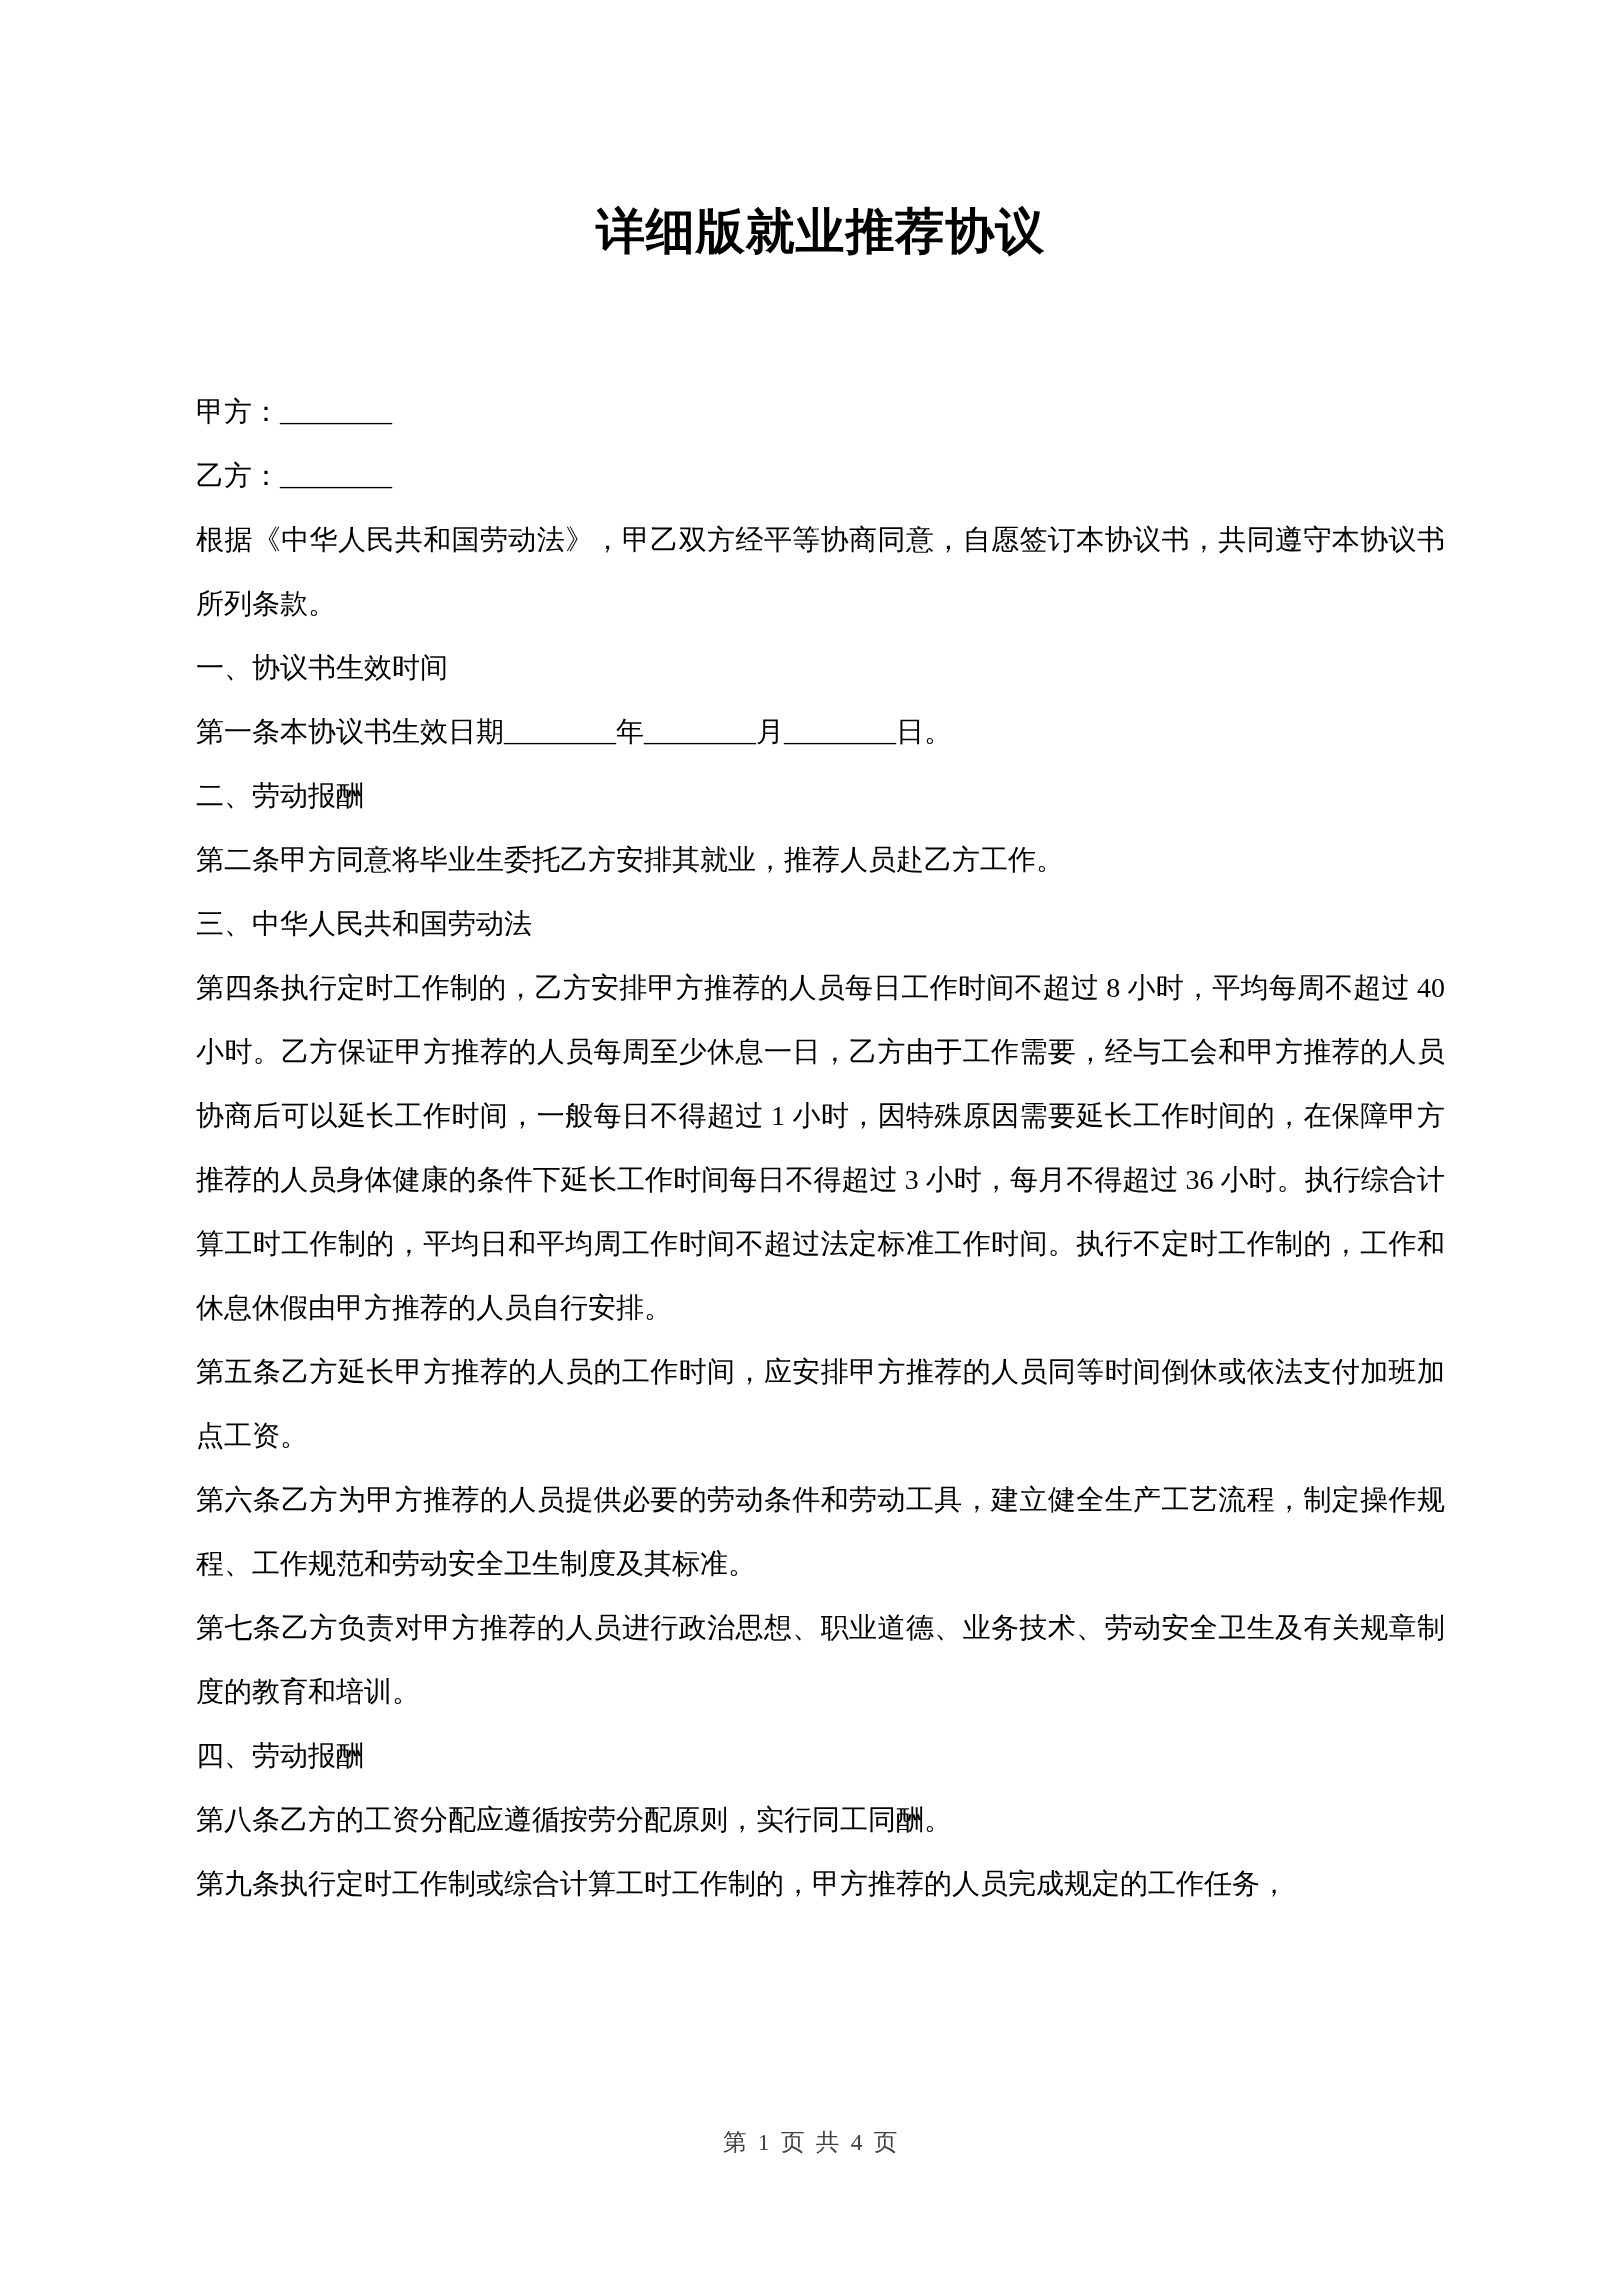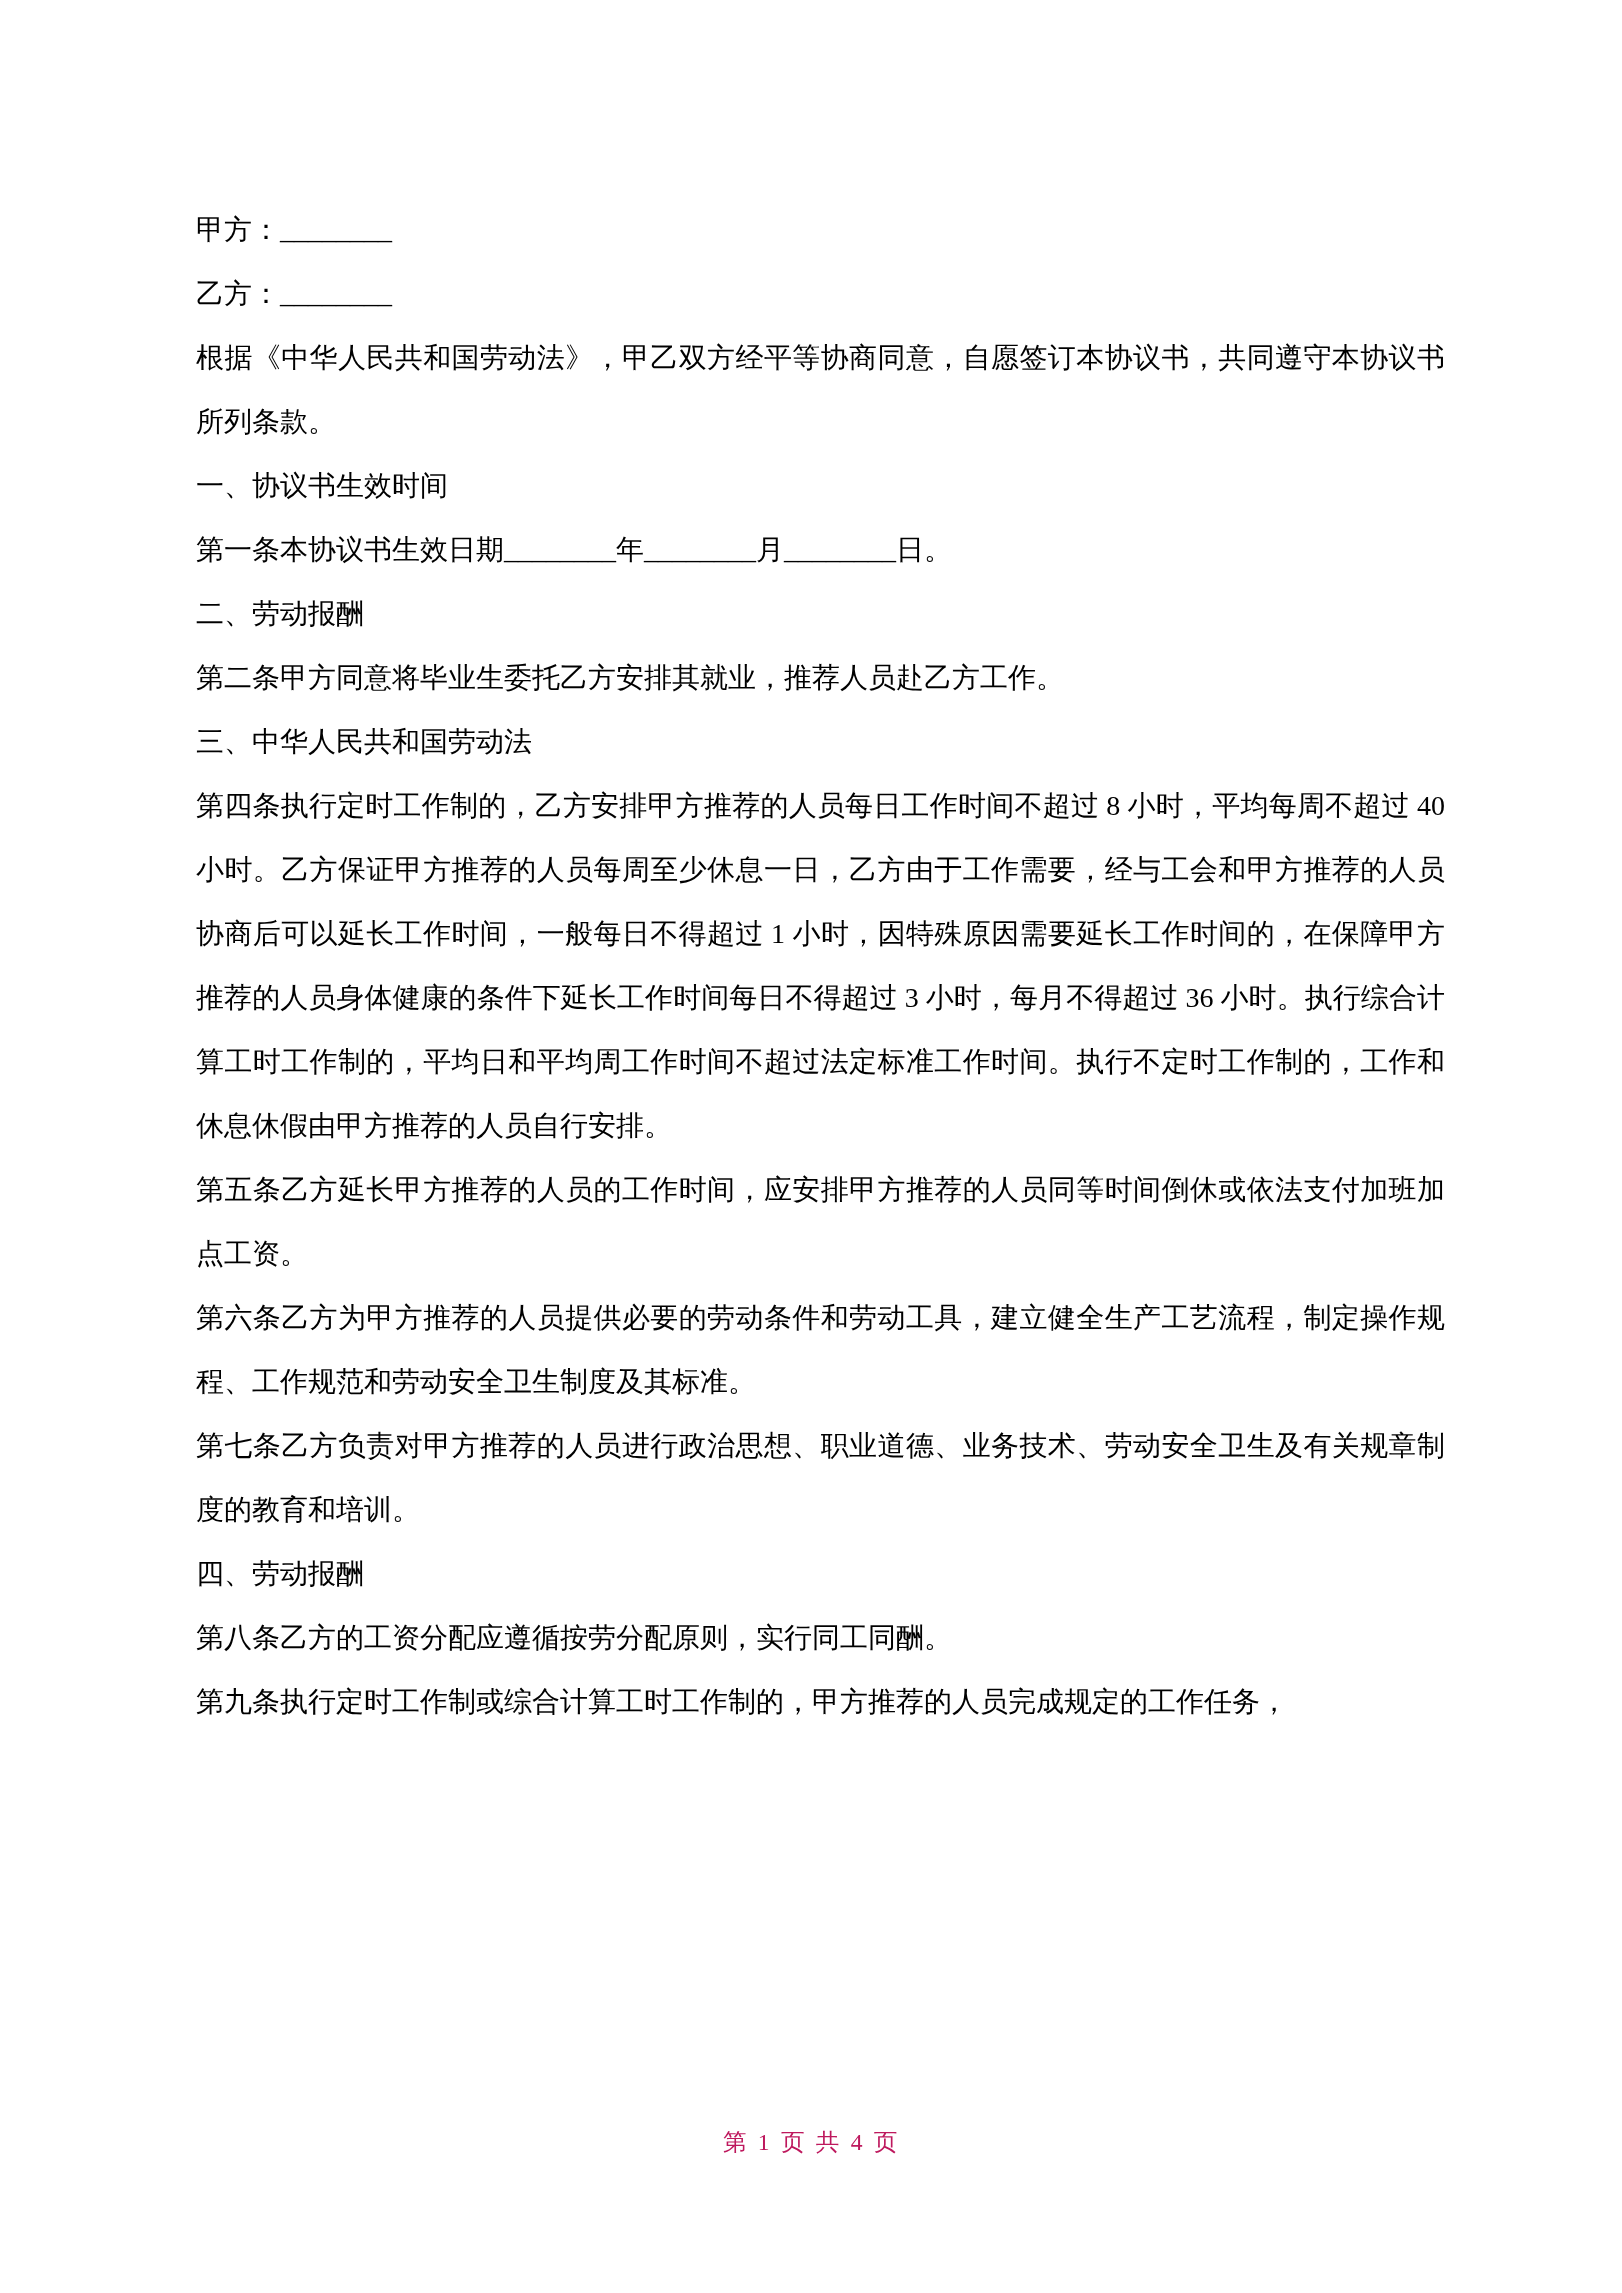--- a/index.html
+++ b/index.html
@@ -39,28 +39,29 @@
     white-space: pre-wrap;
   }
   .page-footer {
     position: absolute;
     left: 0;
     right: 0;
     bottom: 136px;
     text-align: center;
     font-size: 23.6px;
     letter-spacing: 2.7px;
-    color: #be185d;
+    color: #404040;
   }
 </style>
 </head>
 <body>
 
 <div class="page">
 
+  <h1 class="doc-title">详细版就业推荐协议</h1>
 
   <div class="doc-body">
 
       <p class="para kind-field">甲方：________</p>
 
       <p class="para kind-field">乙方：________</p>
 
       <p class="para kind-body">根据《中华人民共和国劳动法》，甲乙双方经平等协商同意，自愿签订本协议书，共同遵守本协议书所列条款。</p>
 
       <p class="para kind-heading">一、协议书生效时间</p>

